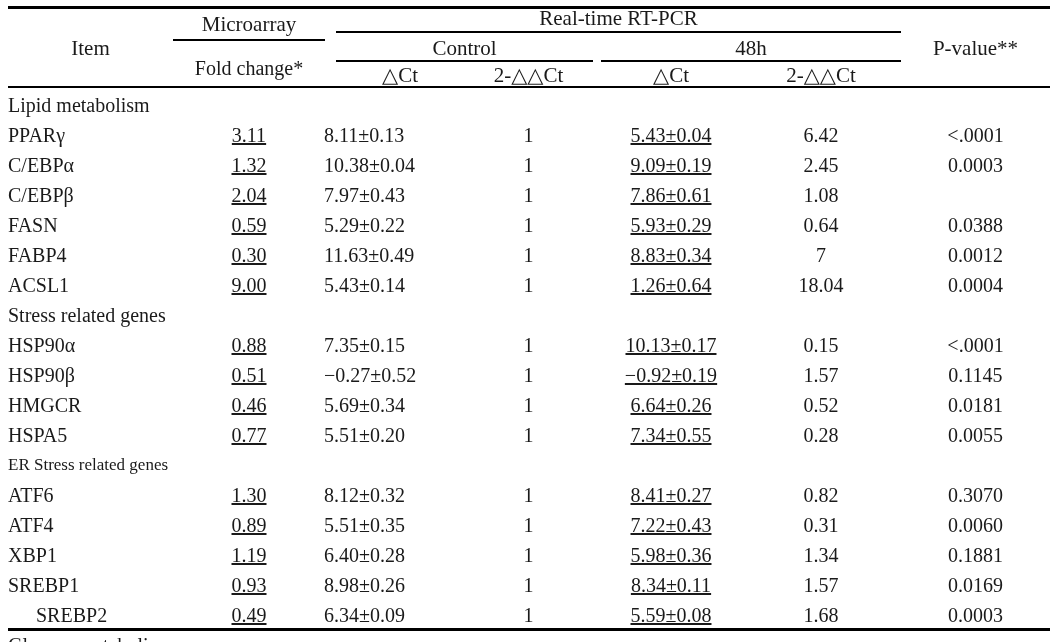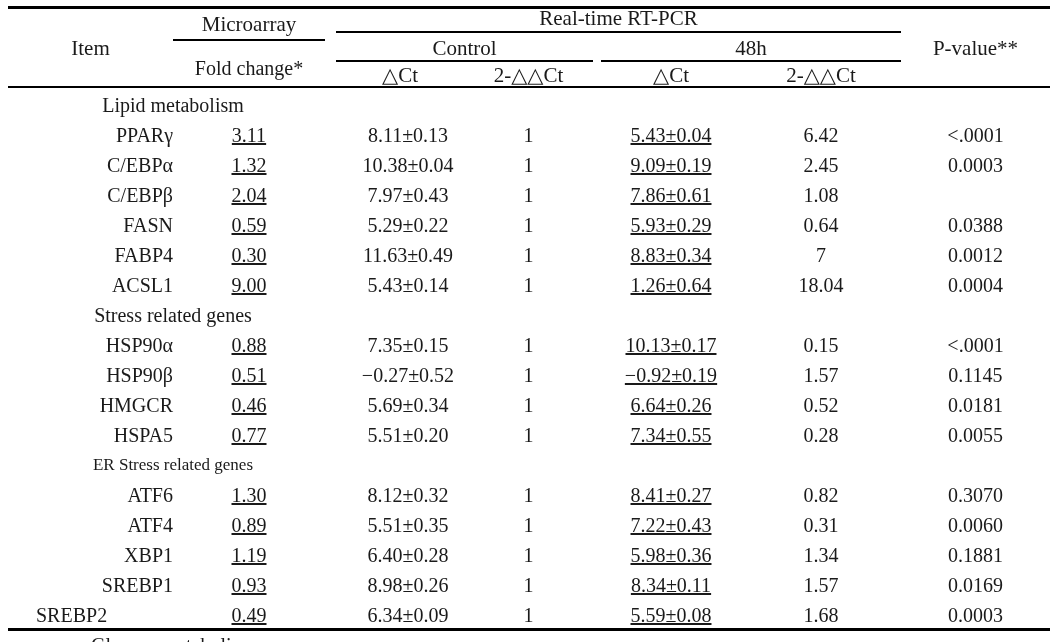--- a/index.html
+++ b/index.html
@@ -77,34 +77,34 @@
     height: 30px;
     width: 1058px;
   }
   .row .c {
     position: absolute;
     top: 2px;
     font-size: 20px;
     line-height: 26px;
     white-space: nowrap;
   }
-  .c-item     { left: 8px;   width: 165px; text-align: right; }
+  .c-item     { left: 8px;   width: 165px; text-align: left; }
   .c-fold     { left: 173px; width: 152px; text-align: center; text-decoration: underline; }
-  .c-cdct     { left: 344px; width: 128px; text-align: center; }
+  .c-cdct     { left: 324px; width: 128px; }
   .c-cddct    { left: 464px; width: 129px; text-align: center; }
   .c-tdct     { left: 601px; width: 140px; text-align: center; text-decoration: underline; }
   .c-tddct    { left: 741px; width: 160px; text-align: center; }
   .c-pvalue   { left: 901px; width: 149px; text-align: center;
                 font-family: "Liberation Serif", "DejaVu Serif", serif; }
 
   
   .row.section .c-item {
     left: 8px;
     width: 330px;
-    text-align: center;
+    text-align: left;
   }
   .row.section.small .c-item { font-size: 17px; }
 
   
   .row.flush .c-item {
     left: 8px;
     width: 165px;
     text-align: left;
     margin-left: 28px;
   }

